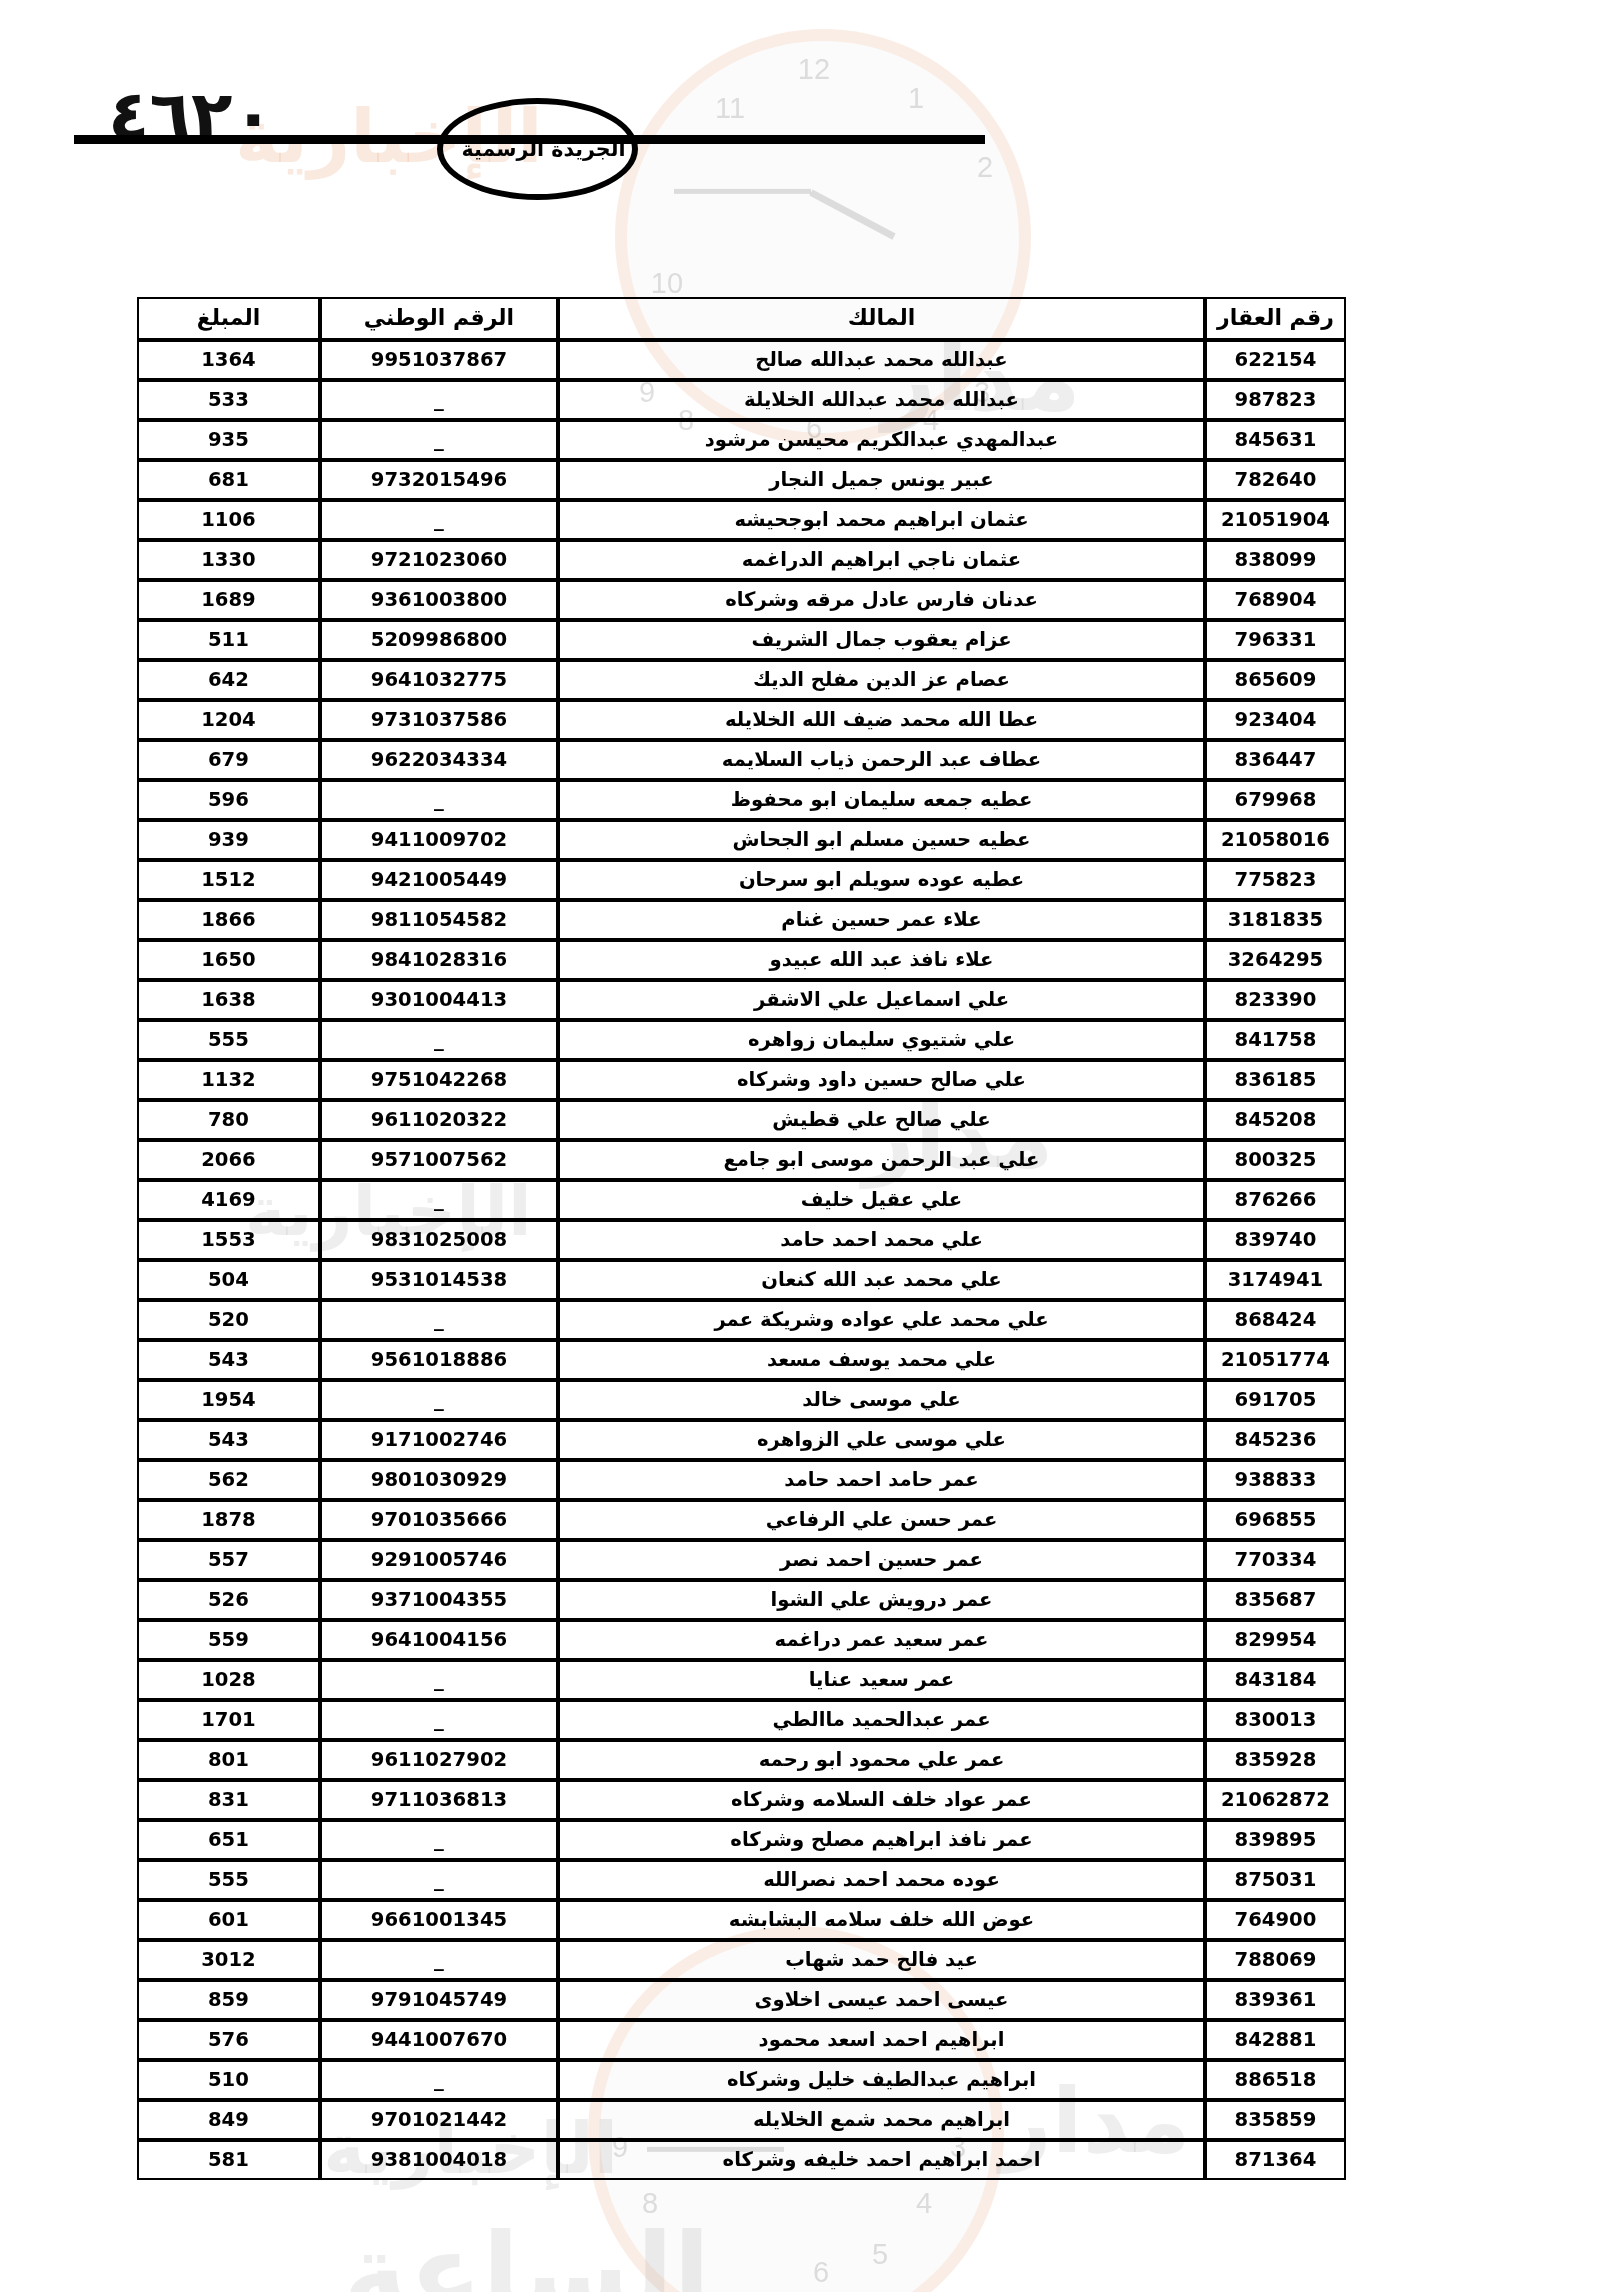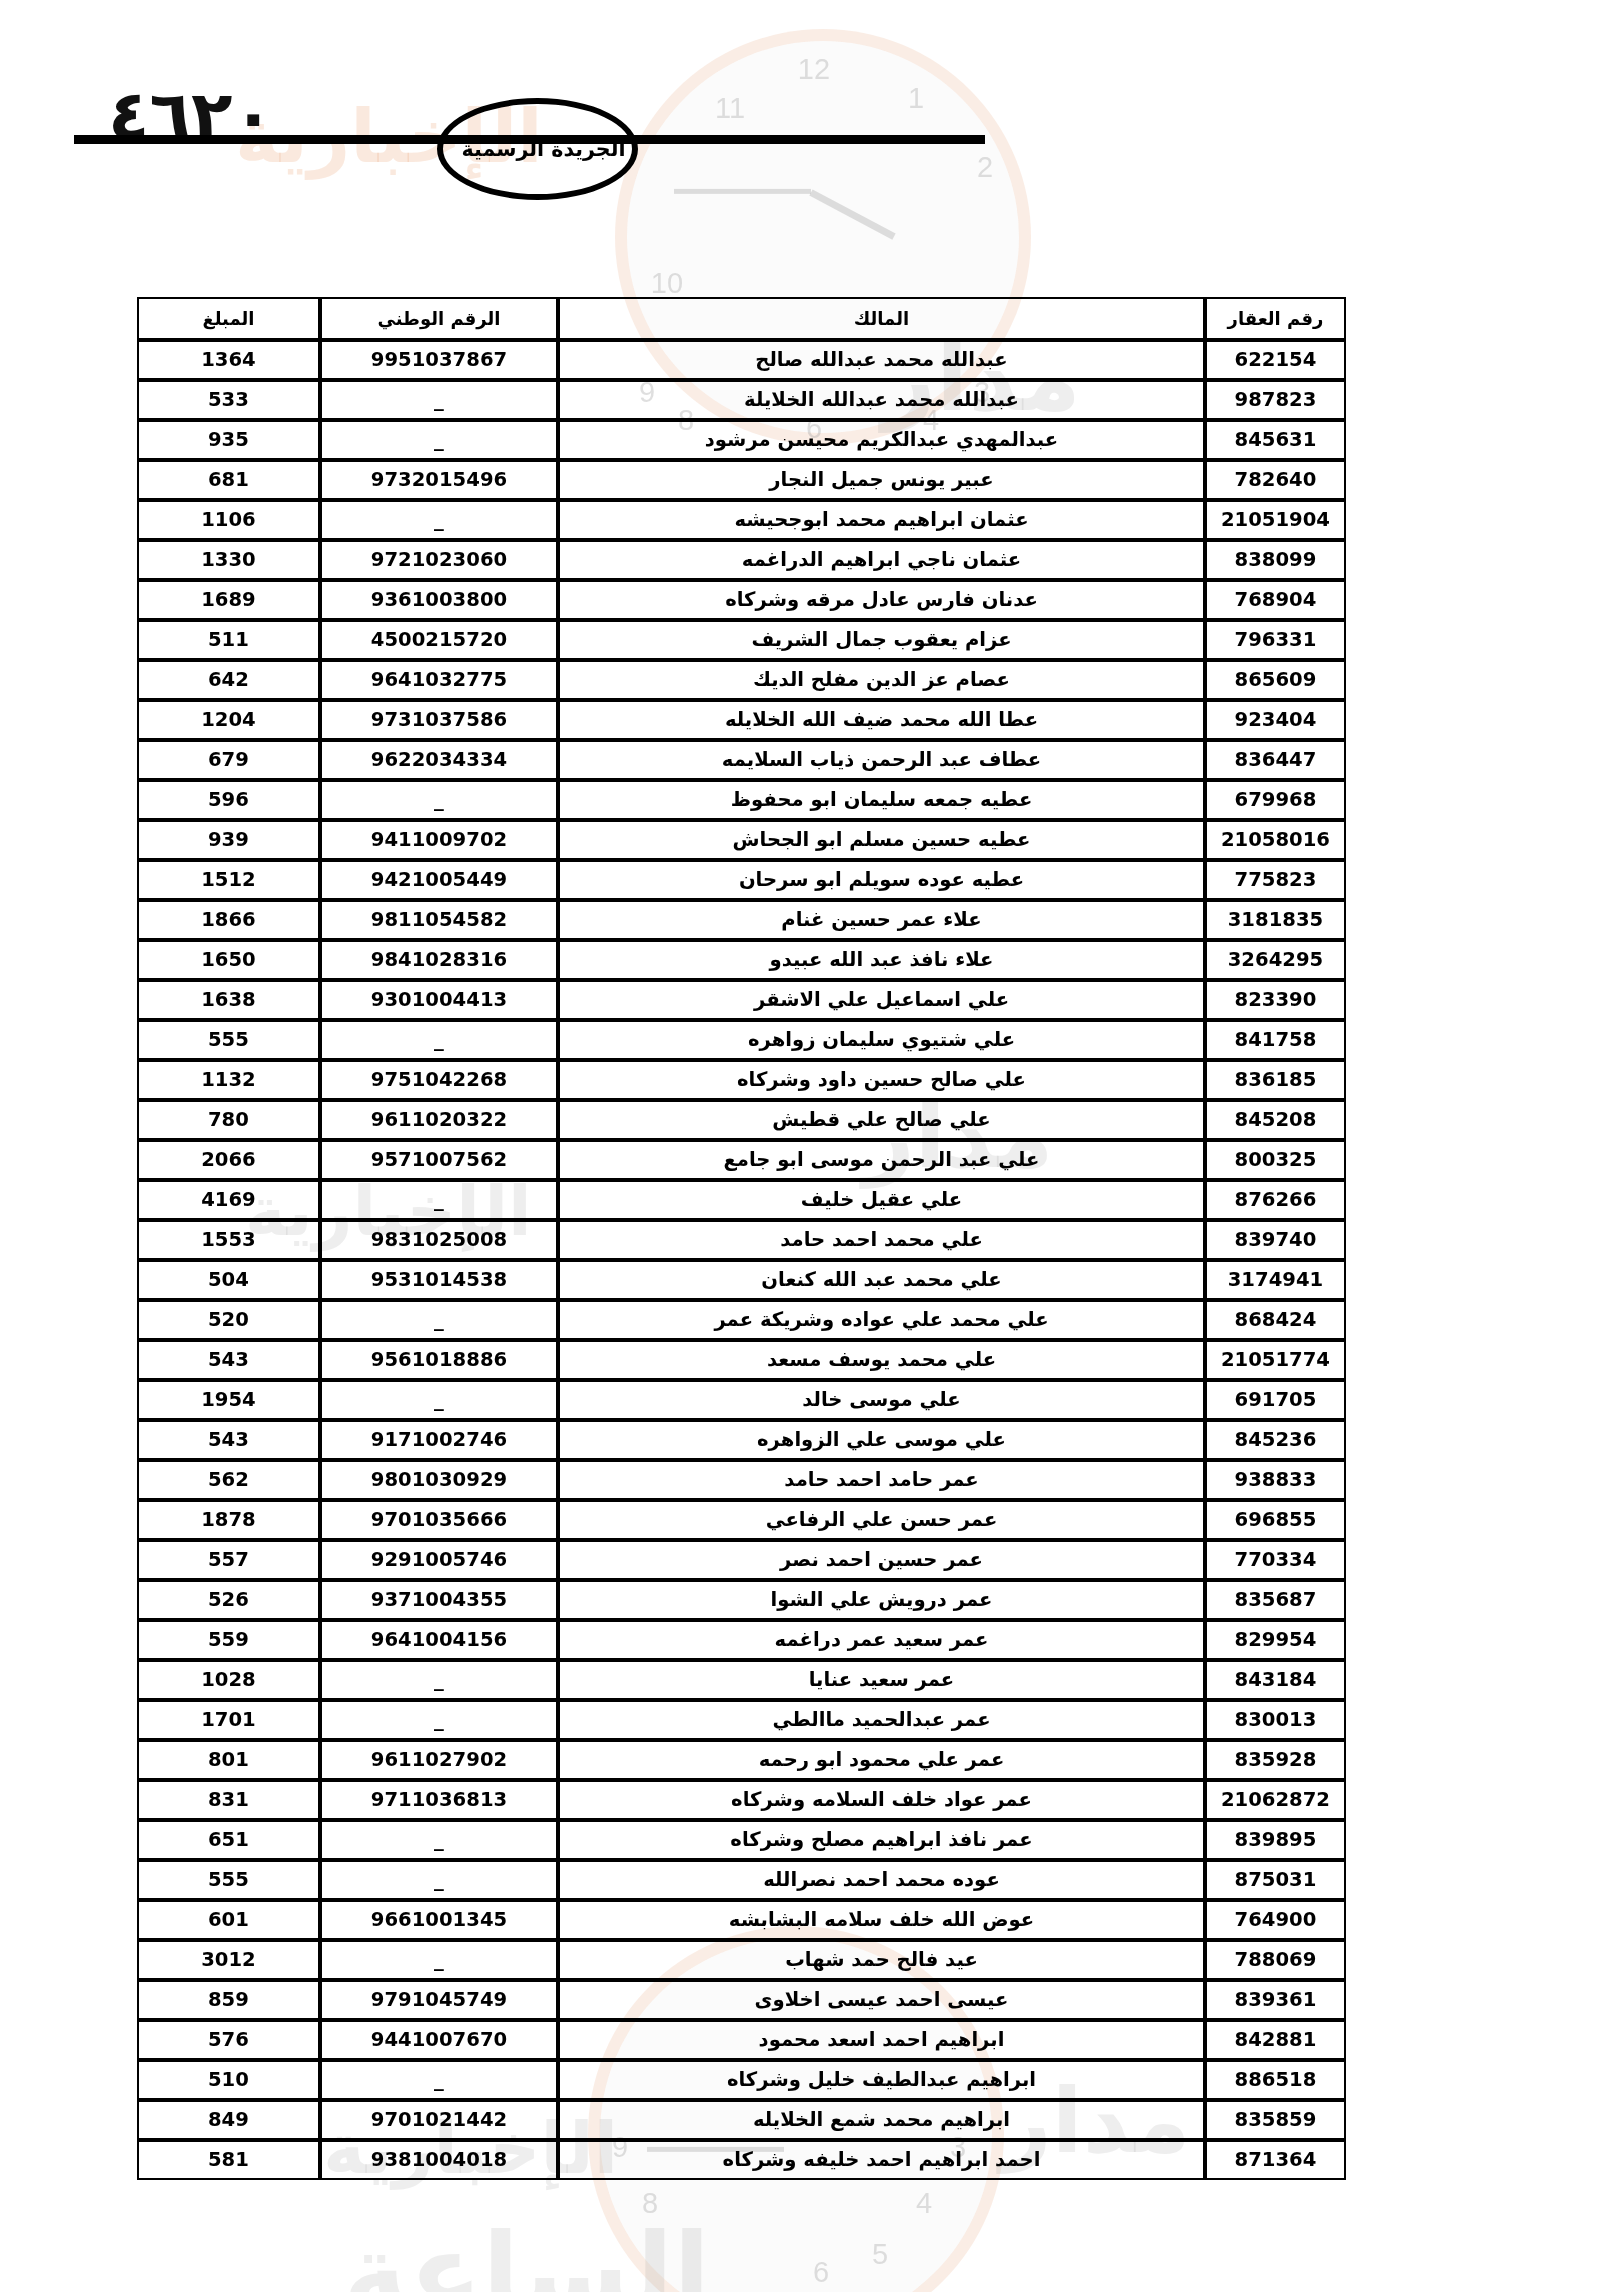--- a/index.html
+++ b/index.html
@@ -151,21 +151,21 @@
     font-weight: bold;
     font-size: 19.6px;
     color: #000;
     background: transparent;
     line-height: 1.1;
     overflow: hidden;
     white-space: nowrap;
   }
   table#ledger thead th {
     height: 39px;
-    font-size: 18px;
+    font-size: 22px;
   }
   col.c-prop   { width: 125px; }
   col.c-owner  { width: 573px; }
   col.c-nat    { width: 211px; }
   col.c-amount { width: 162px; }
 
   td.prop, td.nat, td.amount {
     font-family: "Liberation Serif", "DejaVu Serif", serif;
     font-weight: bold;
     font-size: 22.5px;
@@ -285,21 +285,21 @@
         </tr>
         <tr>
           <td class="prop">768904</td>
           <td class="owner">عدنان فارس عادل مرقه وشركاه</td>
           <td class="nat">9361003800</td>
           <td class="amount">1689</td>
         </tr>
         <tr>
           <td class="prop">796331</td>
           <td class="owner">عزام يعقوب جمال الشريف</td>
-          <td class="nat">4500215720</td>
+          <td class="nat">5209986800</td>
           <td class="amount">511</td>
         </tr>
         <tr>
           <td class="prop">865609</td>
           <td class="owner">عصام عز الدين مفلح الديك</td>
           <td class="nat">9641032775</td>
           <td class="amount">642</td>
         </tr>
         <tr>
           <td class="prop">923404</td>

